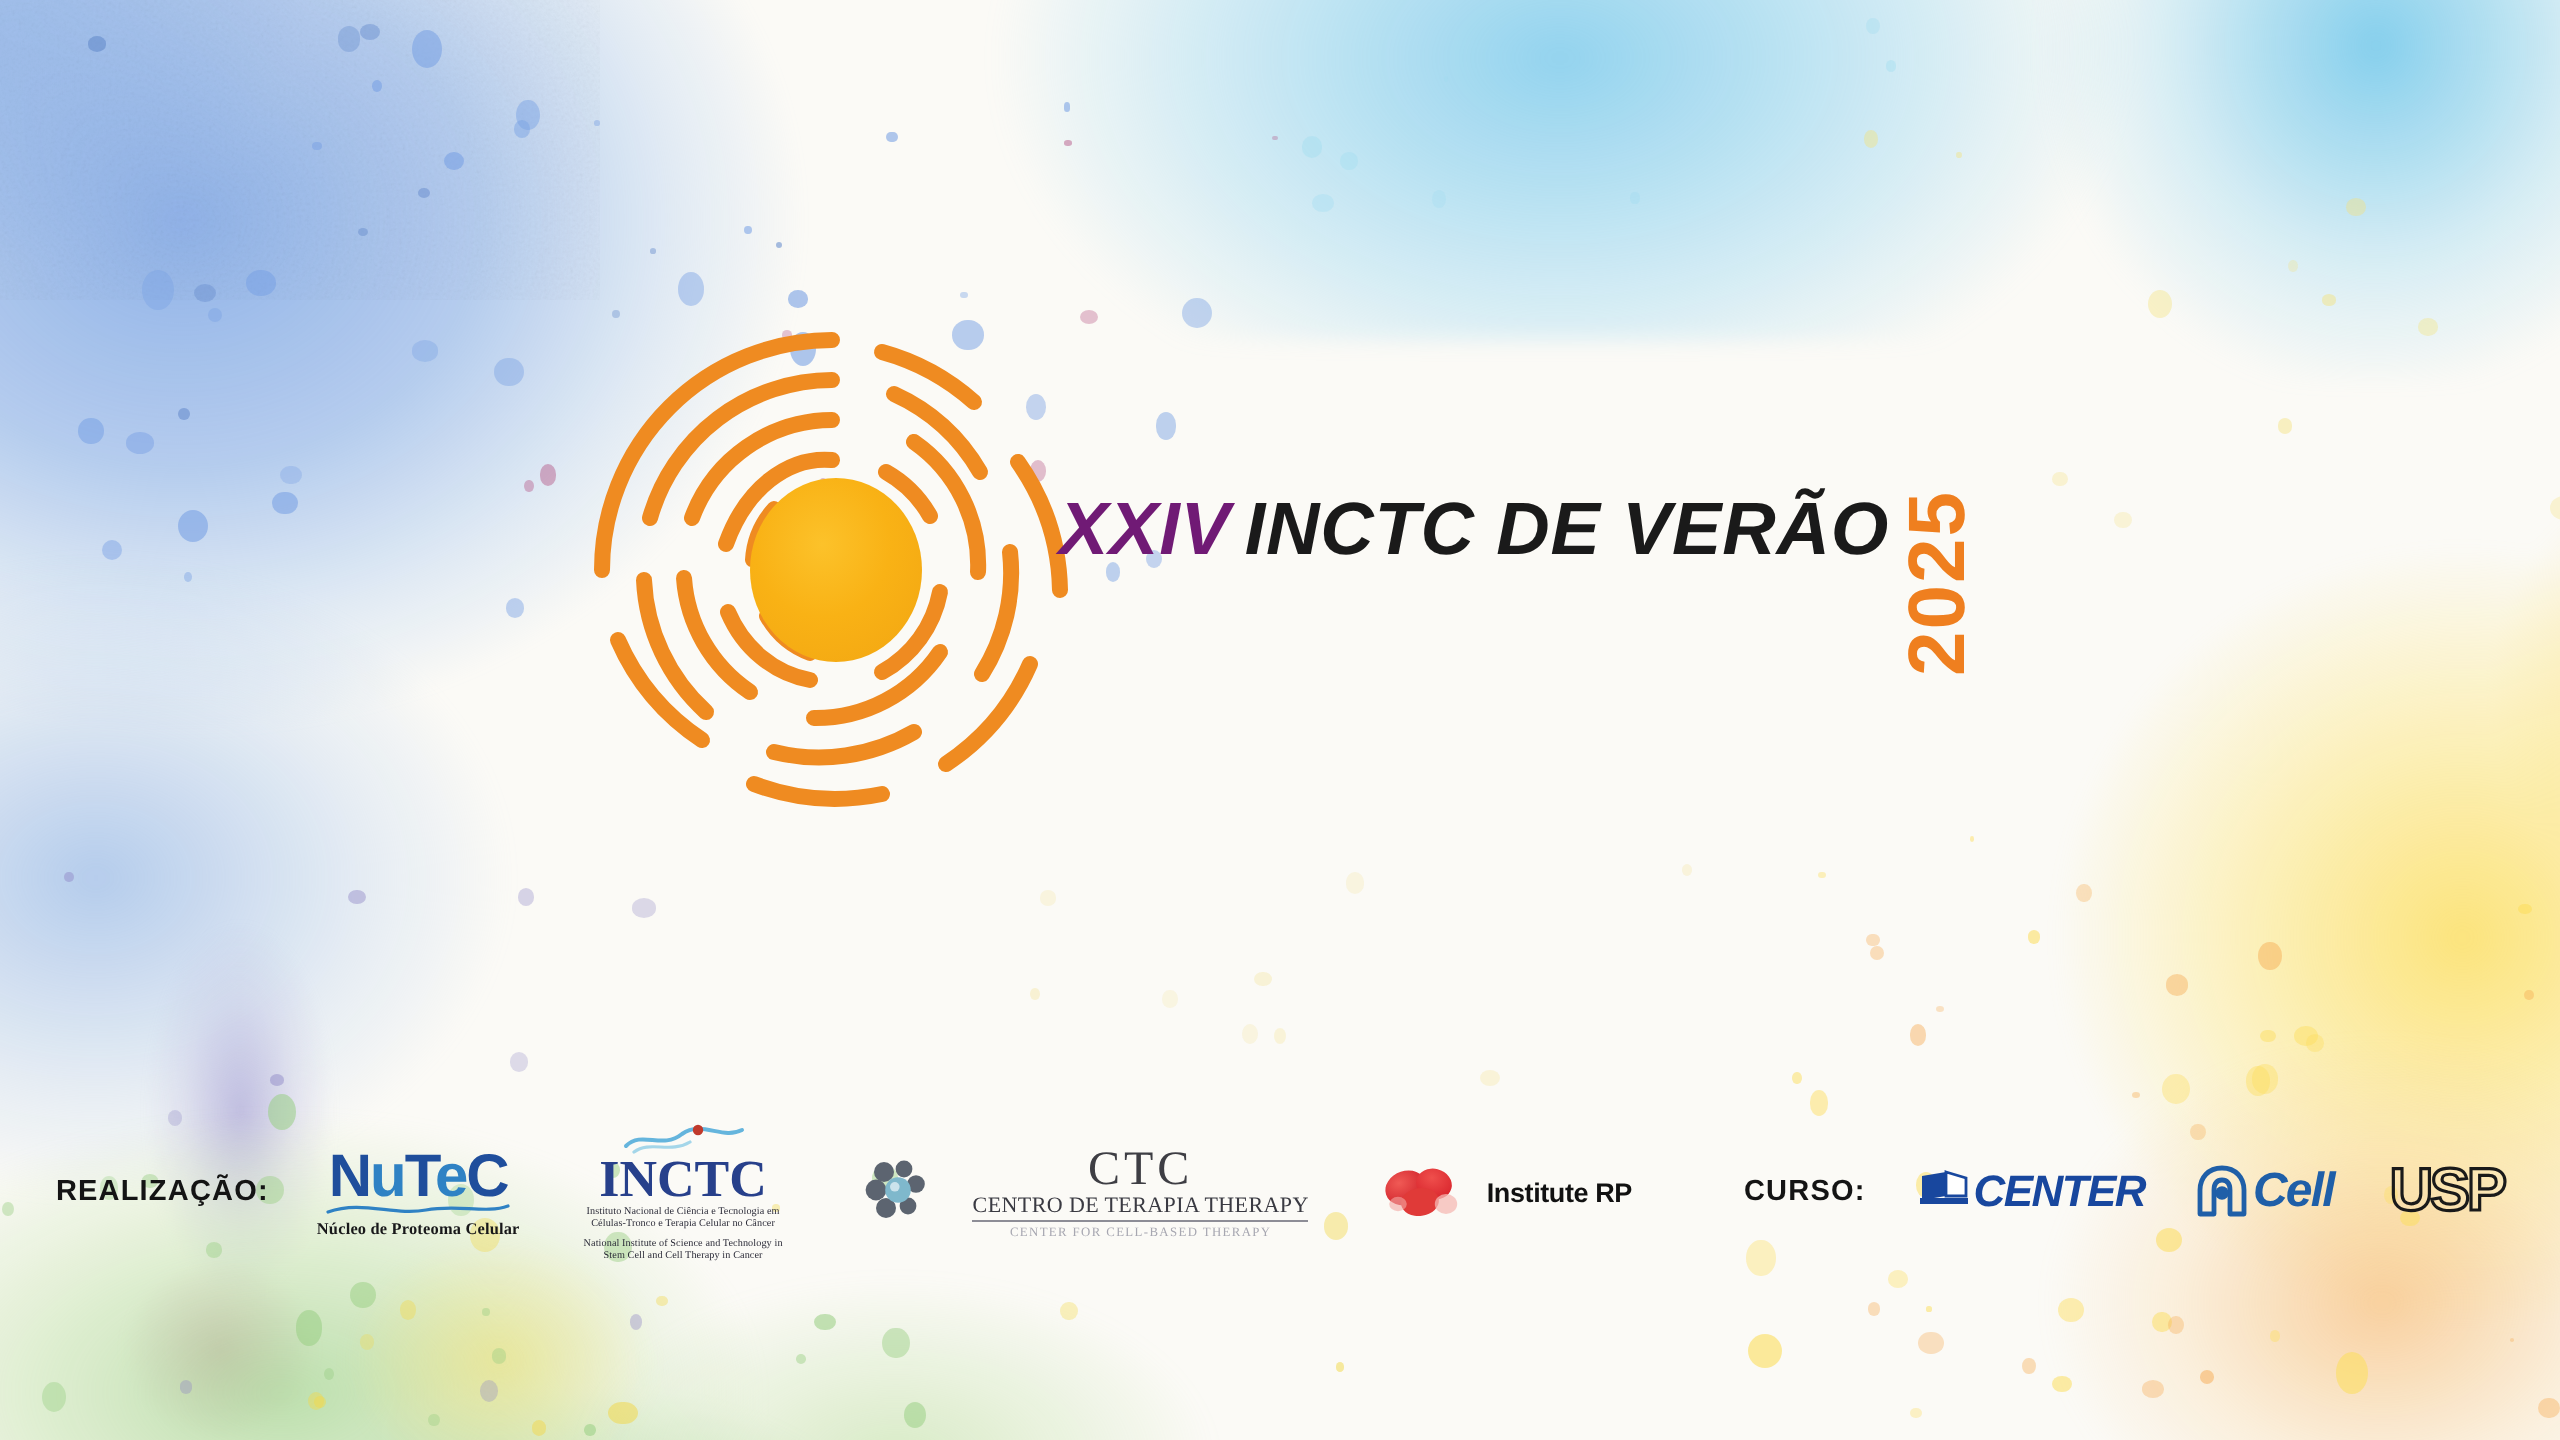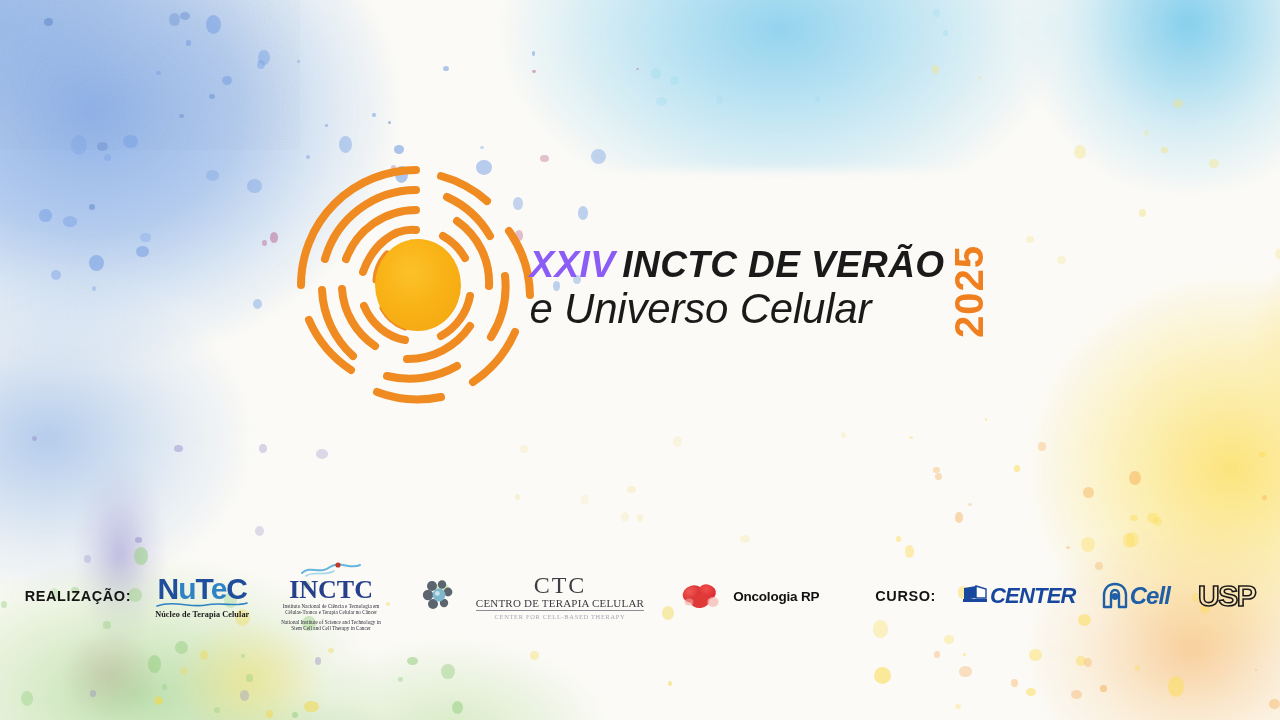--- a/index.html
+++ b/index.html
@@ -142,21 +142,21 @@
 
   .line-main {
     font-size: 37px;
     font-weight: bold;
     font-style: italic;
     letter-spacing: .4px;
     line-height: 1.08;
     color: #1a1a1a;
     white-space: nowrap;
   }
-  .line-main .ordinal { color: #8b5cf6; margin-right: 7px; }
+  .line-main .ordinal { color: #701a75; margin-right: 7px; }
 
   .line-sub {
     font-size: 42px;
     font-style: italic;
     font-weight: 400;
     line-height: 1.14;
     color: #1a1a1a;
     letter-spacing: -.2px;
     white-space: nowrap;
   }
@@ -569,41 +569,40 @@
         <ellipse cx="127" cy="125" rx="43" ry="46" fill="url(#coreGrad)"></ellipse>
       </svg>
     </div>
 
     <div id="title-block">
       <div id="title-rows">
         <div id="title-texts">
           <div class="line-main">
             <span class="ordinal">XXIV</span><span>INCTC DE VERÃO</span>
           </div>
-          <div class="line-sub">e Universo Celular</div>
         </div>
         <div id="year">
           <span>2025</span>
         </div>
       </div>
     </div>
   </div>
 
   <div id="sponsor-bar">
 
     <div class="section-label" style="margin-right:24px">REALIZAÇÃO:</div>
 
     <div class="logo-slot" id="logo-nutec">
       <div id="nutec-word">
         <span>N</span><span class="lc">u</span><span>T</span><span class="lc">e</span><span>C</span>
       </div>
       <svg id="nutec-swoosh" viewBox="0 0 92 8" xmlns="http://www.w3.org/2000/svg">
         <path d="M1 5 C 18 -1, 34 7, 50 4 C 66 1, 80 6, 91 2" stroke="#2f82c4" stroke-width="1.6" fill="none" stroke-linecap="round"></path>
       </svg>
-      <div id="nutec-tagline">Núcleo de Terapia Celular</div>
+      <div id="nutec-tagline">Núcleo de Proteoma Celular</div>
     </div>
 
     <div class="logo-slot" id="logo-inctc" style="margin-left:32px">
       <svg width="62" height="16" viewBox="0 0 62 16" xmlns="http://www.w3.org/2000/svg">
         <path d="M2 12 C 10 4, 20 14, 30 6 C 40 -1, 50 9, 60 4" stroke="#4aa8d8" stroke-width="2" fill="none" stroke-linecap="round" opacity=".85"></path>
         <path d="M6 15 C 14 9, 24 16, 34 10" stroke="#7fc6e4" stroke-width="1.6" fill="none" stroke-linecap="round" opacity=".7"></path>
         <circle cx="38" cy="4" r="2.6" fill="#c0392b"></circle>
       </svg>
       <div id="inctc-word">INCTC</div>
       <div class="inctc-line">Instituto Nacional de Ciência e Tecnologia em</div>
@@ -620,21 +619,21 @@
           <circle cx="7" cy="17" r="5.2"></circle>
           <circle cx="27" cy="14" r="4.4"></circle>
           <circle cx="12" cy="26" r="5"></circle>
           <circle cx="23" cy="25" r="4.2"></circle>
         </g>
         <circle cx="18" cy="17" r="6.4" fill="#7fb8cc"></circle>
         <circle cx="16.4" cy="15.4" r="2.4" fill="#dfeef4" opacity=".8"></circle>
       </svg>
       <div id="ctc-text">
         <div id="ctc-abbr">CTC</div>
-        <div id="ctc-name">CENTRO DE TERAPIA CELULAR</div>
+        <div id="ctc-name">CENTRO DE TERAPIA THERAPY</div>
         <div id="ctc-en">CENTER FOR CELL-BASED THERAPY</div>
       </div>
     </div>
 
     <div class="logo-slot" id="logo-hemo" style="margin-left:36px">
       <svg width="46" height="32" viewBox="0 0 46 32" xmlns="http://www.w3.org/2000/svg">
         <defs>
           <radialGradient id="hemoG1" cx="38%" cy="30%" r="75%">
             <stop offset="0%" stop-color="#f05a55"></stop>
             <stop offset="100%" stop-color="#cf1f28"></stop>
@@ -643,21 +642,21 @@
             <stop offset="0%" stop-color="#ef4f4c"></stop>
             <stop offset="100%" stop-color="#d8242c"></stop>
           </radialGradient>
         </defs>
         <ellipse cx="13" cy="14" rx="10.5" ry="8.5" fill="url(#hemoG1)" transform="rotate(-18 13 14)"></ellipse>
         <ellipse cx="27" cy="12" rx="9" ry="7.6" fill="url(#hemoG2)" transform="rotate(14 27 12)"></ellipse>
         <ellipse cx="20" cy="21" rx="9.5" ry="7" fill="#e03a38" transform="rotate(-8 20 21)"></ellipse>
         <ellipse cx="33" cy="22" rx="5.6" ry="5" fill="#f6b9b4" opacity=".75"></ellipse>
         <ellipse cx="9" cy="22" rx="4.4" ry="3.6" fill="#f3a9a4" opacity=".6"></ellipse>
       </svg>
-      <div id="hemo-word">Oncologia RP</div>
+      <div id="hemo-word">Institute RP</div>
     </div>
 
     <div class="section-label" style="margin-left:56px; margin-right:26px">CURSO:</div>
 
     <div class="logo-slot" id="logo-fapesp">
       <svg width="26" height="22" viewBox="0 0 26 22" xmlns="http://www.w3.org/2000/svg">
         <path d="M2 3 L14 1 L14 13 L2 15 Z" fill="#18479e"></path>
         <path d="M14 1 L24 4 L24 13 L14 13 Z" fill="#ffffff" stroke="#18479e" stroke-width="1.4"></path>
         <rect x="1" y="14" width="24" height="3" fill="#18479e"></rect>
       </svg>

